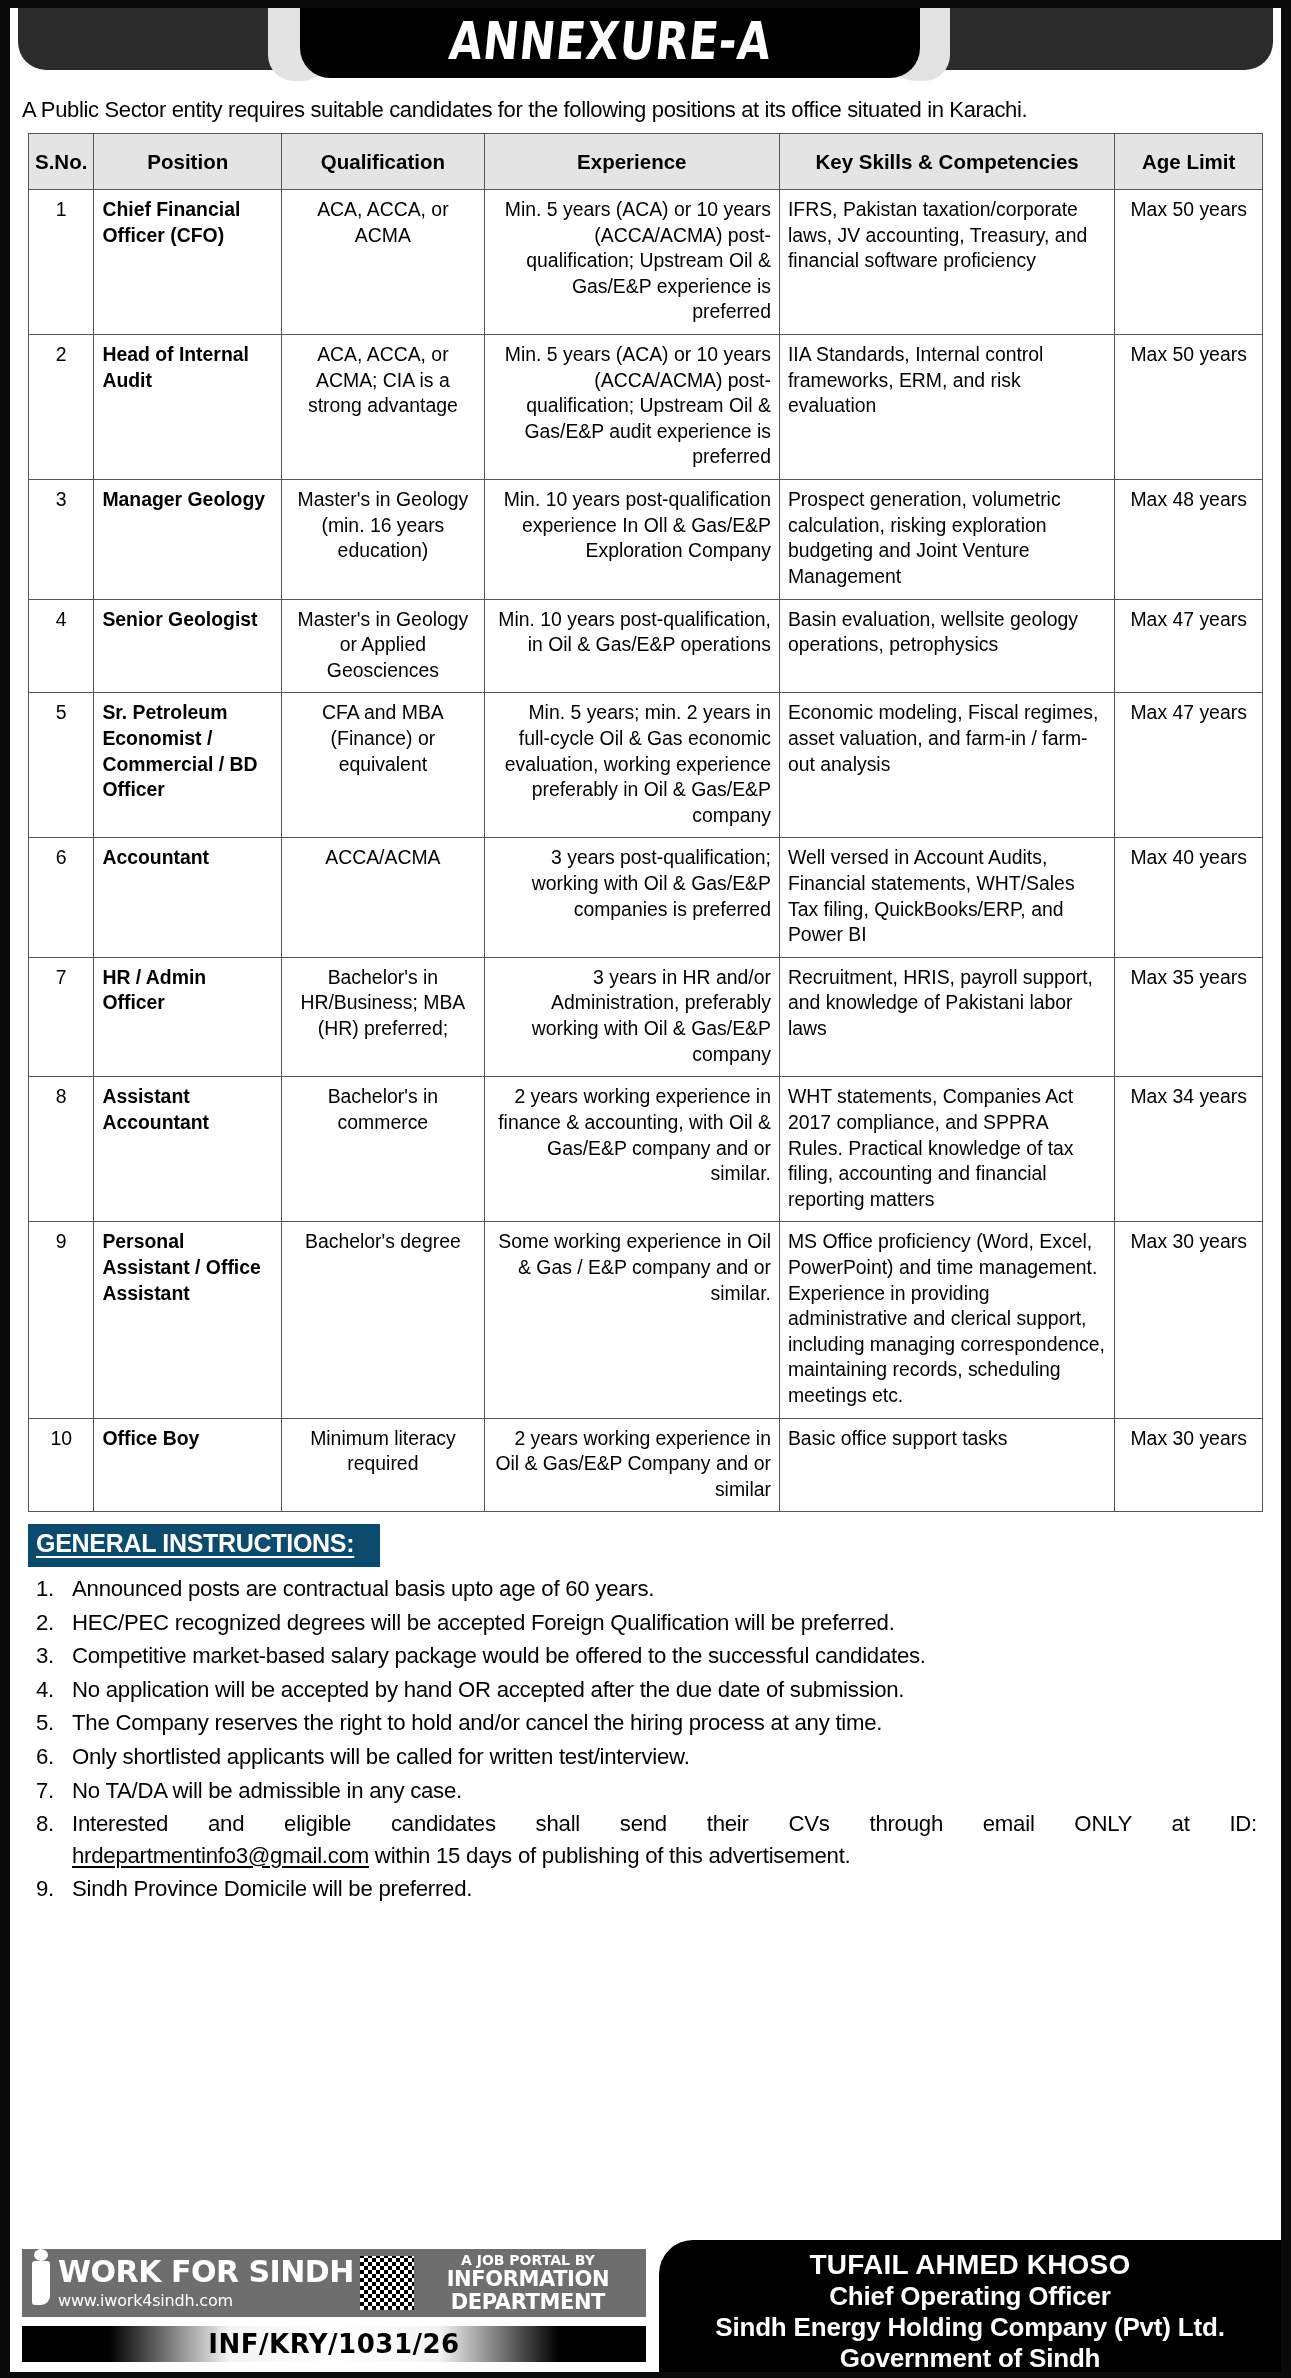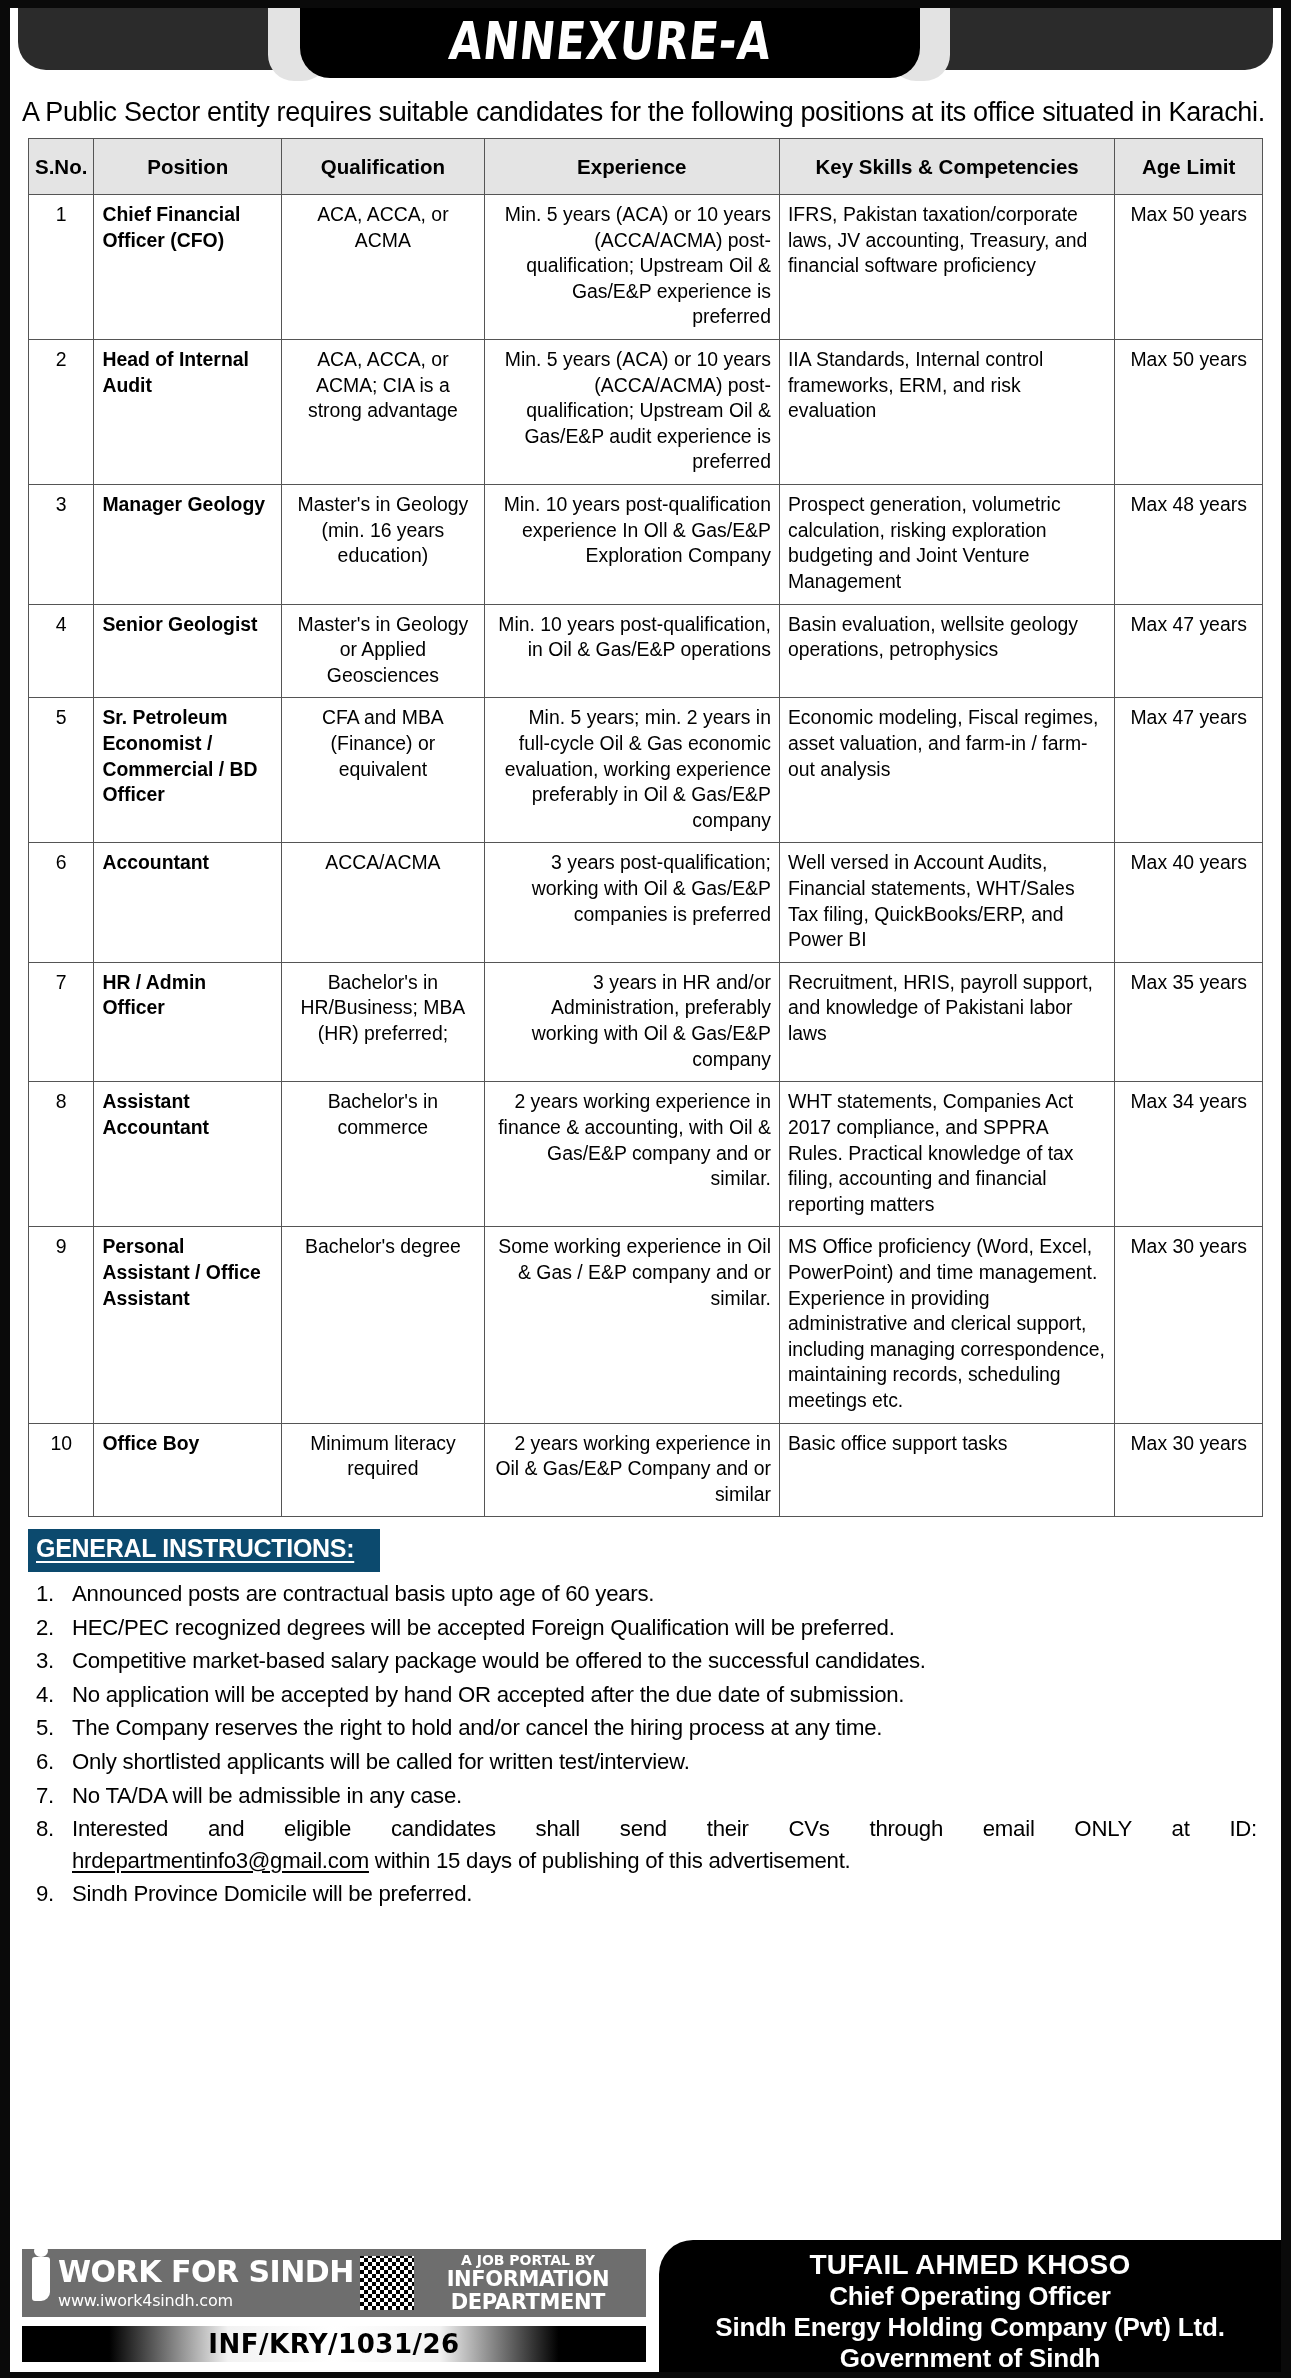--- a/index.html
+++ b/index.html
@@ -88,21 +88,21 @@
     transform: scaleX(0.82) skewX(-7deg);
     transform-origin: center;
     white-space: nowrap;
     line-height: 1;
     padding-bottom: 4px;
   }
 
   
   .intro {
     padding: 13px 10px 10px 12px;
-    font-size: 27px;
+    font-size: 22px;
     color: #000;
     white-space: nowrap;
     letter-spacing: -0.35px;
     font-family: "Liberation Sans", sans-serif;
   }
 
   
   .table-wrap {
     padding: 0 18px 0 18px;
   }
@@ -212,21 +212,21 @@
     position: relative;
     height: 72px;
     background: #6e6e6e;
     border: 2px solid #ffffff;
     display: flex;
     align-items: center;
     overflow: hidden;
   }
   .badge-logo {
     display: flex;
-    align-items: flex-start;
+    align-items: center;
     padding-left: 10px;
     flex: 0 0 auto;
   }
   .badge-i {
     width: 18px;
     height: 44px;
     background: #ffffff;
     border-radius: 3px 3px 9px 3px;
     position: relative;
     margin-right: 8px;

